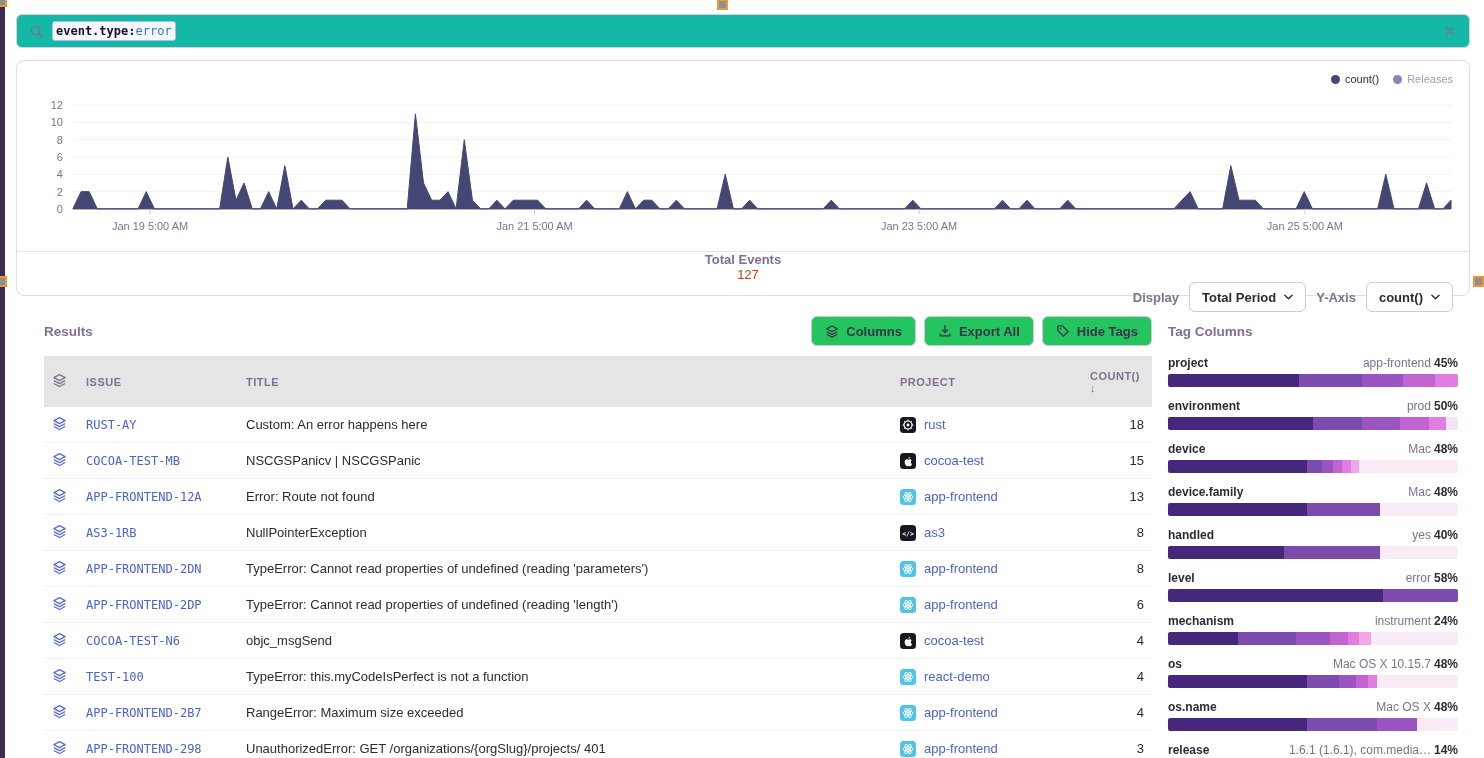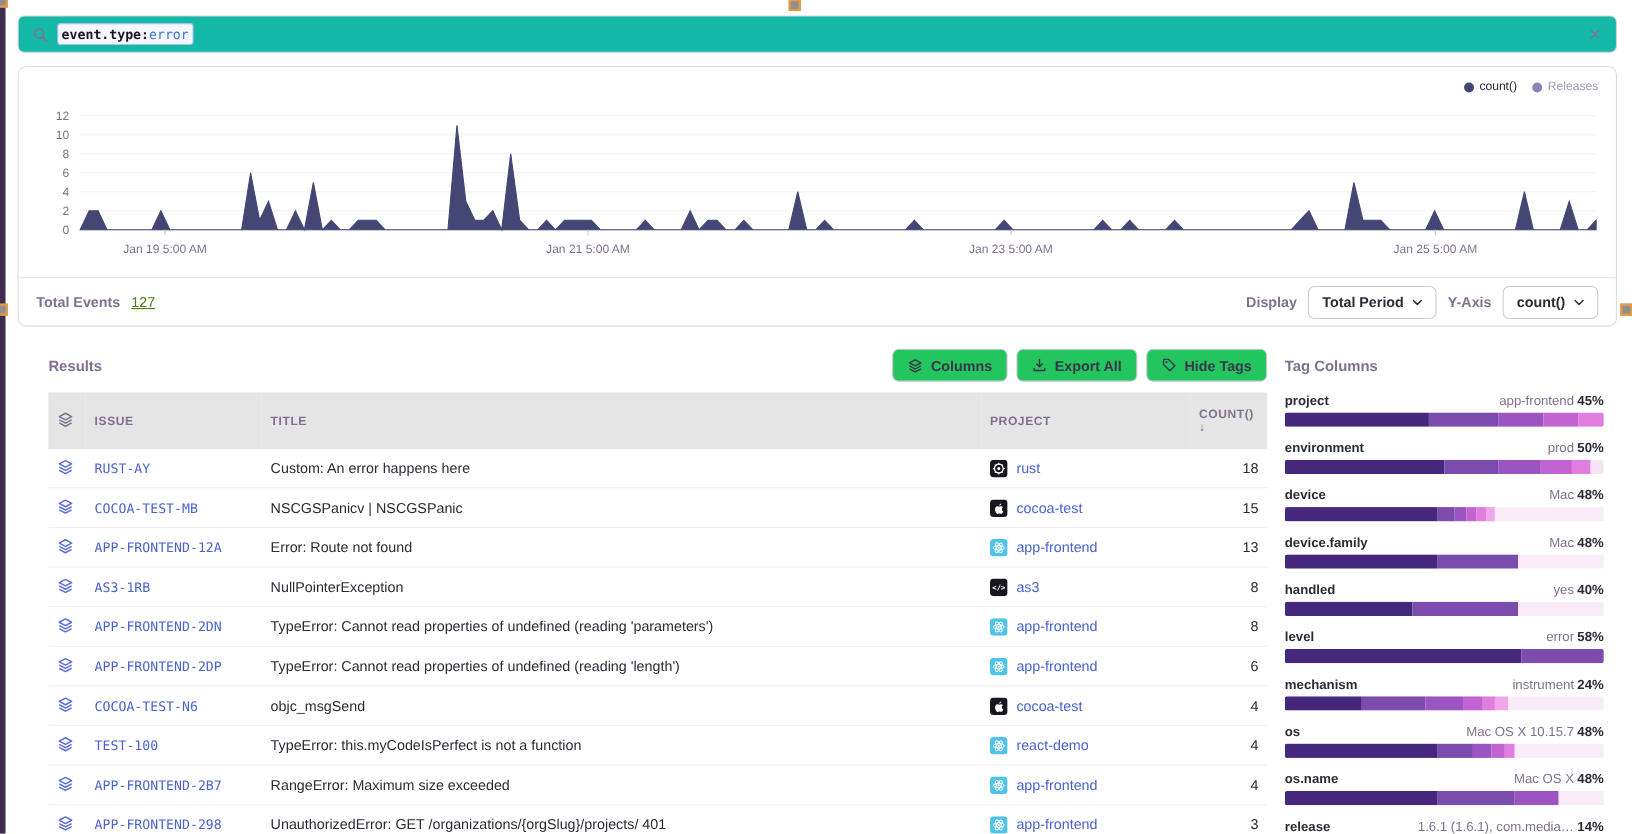--- a/index.html
+++ b/index.html
@@ -27,23 +27,23 @@
   .search-panel .icn.close { margin-left:auto; width:14px; height:14px; color:#80708f; cursor:pointer; }
 
   
   .chart-panel { margin-top:12px; border:1px solid #e0dce5; border-radius:8px; background:#fff; position:relative; }
   .legend { position:absolute; top:12px; right:16px; display:flex; gap:14px; font-size:11px; z-index:2; }
   .legend .li { display:flex; align-items:center; gap:5px; }
   .legend .dot { width:9px; height:9px; border-radius:50%; }
   .chart-wrap { padding:30px 10px 0 6px; }
   .ytick { font-size:11px; fill:#80708f; font-family:"Liberation Sans", sans-serif; }
   .xtick { font-size:11px; fill:#80708f; font-family:"Liberation Sans", sans-serif; }
-  .chart-footer { display:flex; align-items:center; border-top:1px solid #e8e4ed; height:44px; padding:0 16px; margin-top:6px; }
+  .chart-footer { display:flex; align-items:center; border-top:1px solid #e8e4ed; height:44px; padding:0 16px; margin-top:6px;flex-direction:column; }
   .tot-label { font-weight:bold; color:#80708f; font-size:13px; }
-  .tot-value { margin-left:10px; font-size:13px; color:#4d7c0f;text-decoration:underline; }
+  .tot-value { margin-left:10px; font-size:13px; color:#c2410c; }
   .foot-right { margin-left:auto; display:flex; align-items:center; gap:10px; }
   .ctl-label { font-weight:bold; color:#80708f; font-size:13px; }
   .dd-btn { display:flex; align-items:center; gap:8px; height:30px; padding:0 12px; border:1px solid #cfc9d8;
     border-radius:6px; background:#fff; font-weight:bold; font-size:13px; color:#2f2936; cursor:pointer; }
   .dd-btn .icn { width:9px; height:6px; color:#2f2936; }
 
   
   .results-zone { display:flex; gap:16px; padding:20px 12px 0 28px; }
   .left-col { flex:1; min-width:0; }
   .right-col { width:290px; flex:none; }

